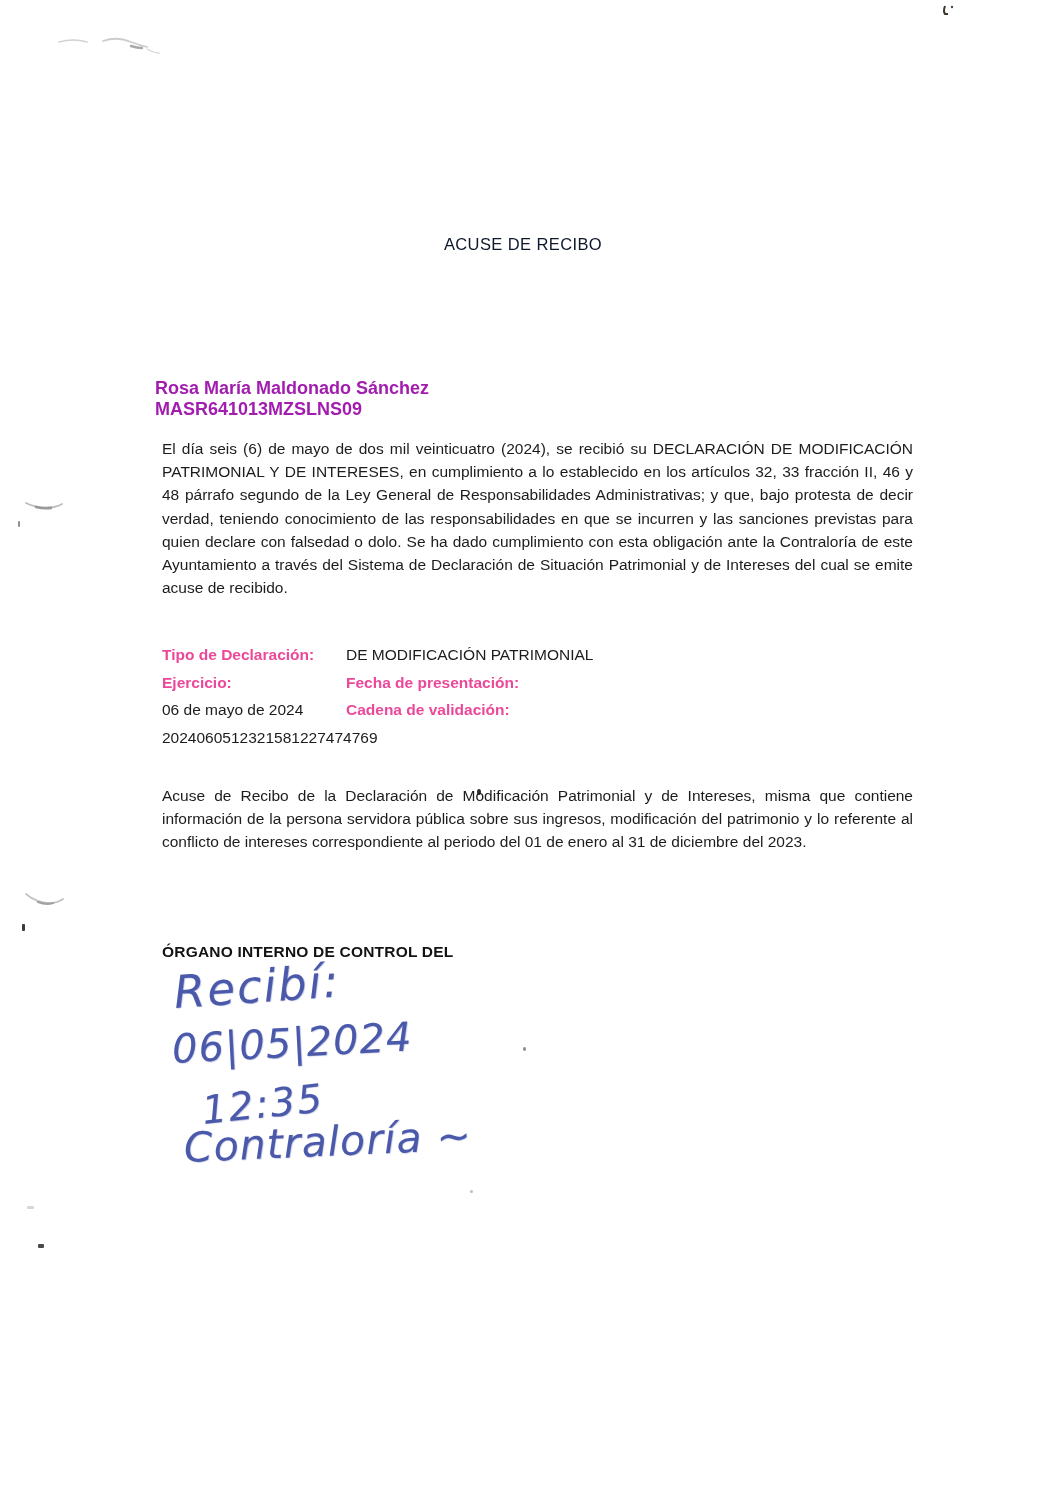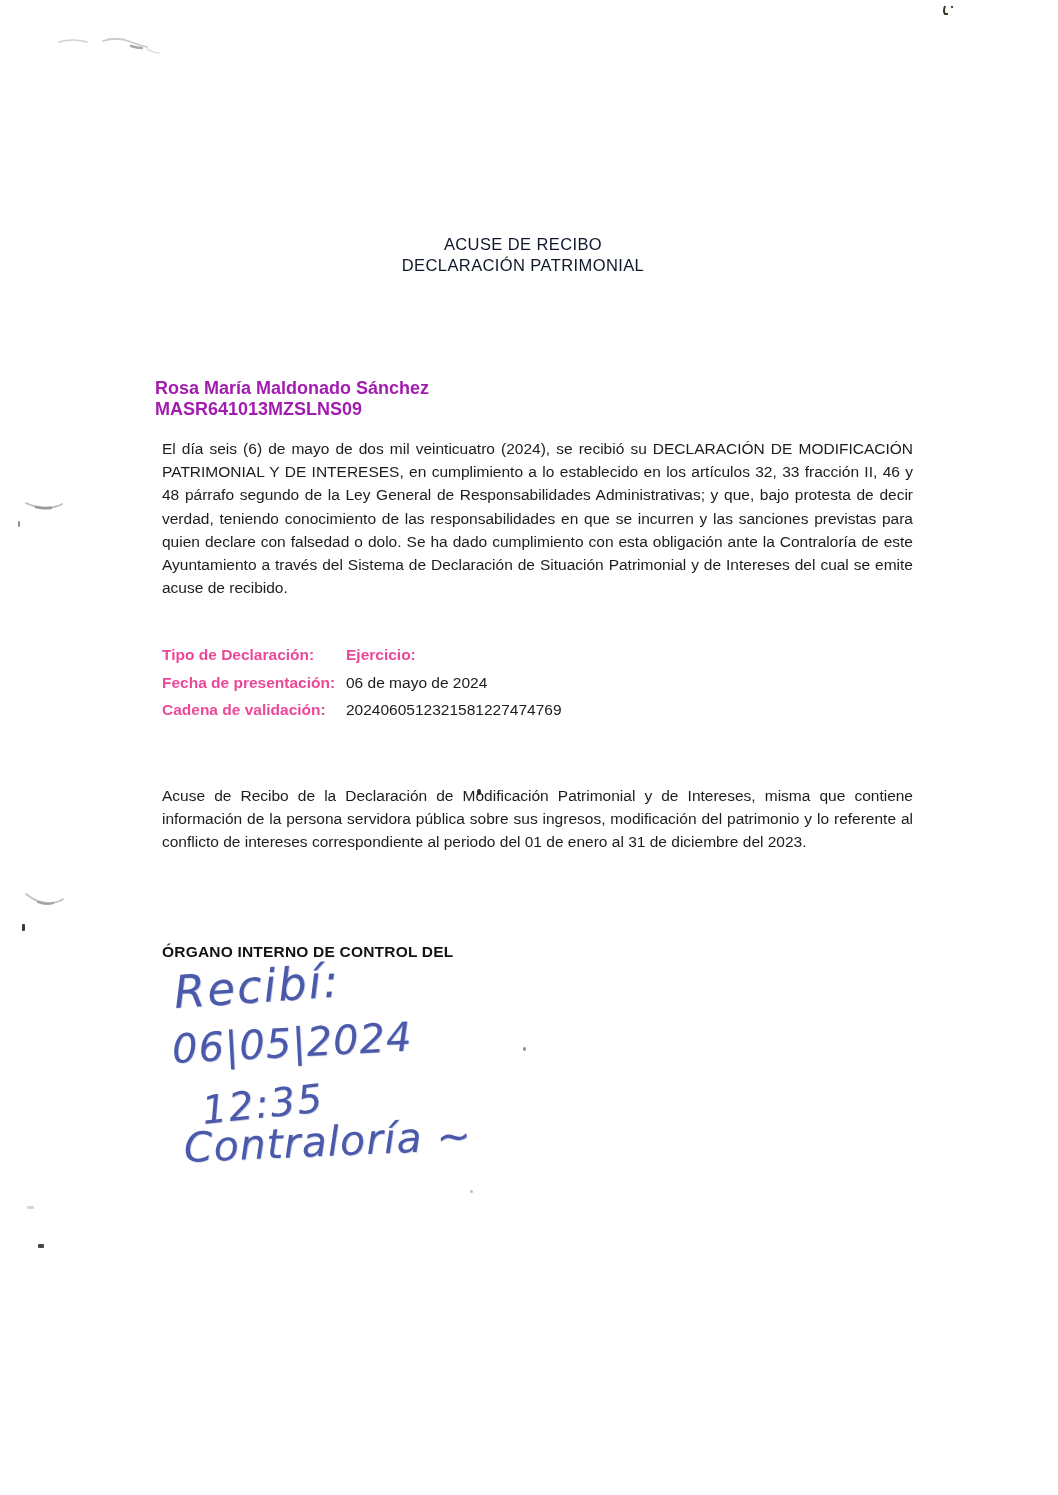--- a/index.html
+++ b/index.html
@@ -93,38 +93,38 @@
   </svg>
 
   <svg class="artifact" style="left:941px; top:4px;" width="18" height="14" viewBox="0 0 18 14">
     <path d="M4 2 Q2 7 4 10 L7 10" stroke="#3c3525" stroke-width="2" fill="none"></path>
     <circle cx="11" cy="3" r="1.2" fill="#4a4a4a"></circle>
   </svg>
 
 
   <div class="title-block">
     <div>ACUSE DE RECIBO</div>
-    <div>DECLARACIÓN PATRIMONIAL</div>
   </div>
 
   <div class="declarant">
     <div>Rosa María Maldonado Sánchez</div>
     <div>MASR641013MZSLNS09</div>
   </div>
 
   <svg class="artifact" style="left:24px; top:497px;" width="40" height="18" viewBox="0 0 40 18">
     <path d="M2 6 Q14 12 30 10 Q35 9 38 7" stroke="#bdbdbd" stroke-width="1.8" fill="none" stroke-linecap="round"></path>
     <path d="M12 10 Q20 12 27 11" stroke="#989898" stroke-width="2.4" fill="none" stroke-linecap="round"></path>
   </svg>
   <span class="speck" style="left:18px; top:521px; width:2px; height:6px; background:#8f8f8f;"></span>
 
   <div class="para para-1">El día seis (6) de mayo de dos mil veinticuatro (2024), se recibió su DECLARACIÓN DE MODIFICACIÓN PATRIMONIAL Y DE INTERESES, en cumplimiento a lo establecido en los artículos 32, 33 fracción II, 46 y 48 párrafo segundo de la Ley General de Responsabilidades Administrativas; y que, bajo protesta de decir verdad, teniendo conocimiento de las responsabilidades en que se incurren y las sanciones previstas para quien declare con falsedad o dolo. Se ha dado cumplimiento con esta obligación ante la Contraloría de este Ayuntamiento a través del Sistema de Declaración de Situación Patrimonial y de Intereses del cual se emite acuse de recibido.</div>
 
   <div class="details">
     <div class="dl">Tipo de Declaración:</div>
+    <div class="dv">DE MODIFICACIÓN PATRIMONIAL</div>
     <div class="dl">Ejercicio:</div>
     <div class="dl">Fecha de presentación:</div>
     <div class="dv">06 de mayo de 2024</div>
     <div class="dl">Cadena de validación:</div>
     <div class="dv">2024060512321581227474769</div>
   </div>
 
   <span class="speck" style="left:477px; top:789px; width:4px; height:6px; background:#2f2f2f; border-radius:50%;"></span>
 
   <div class="para para-2">Acuse de Recibo de la Declaración de Modificación Patrimonial y de Intereses, misma que contiene información de la persona servidora pública sobre sus ingresos, modificación del patrimonio y lo referente al conflicto de intereses correspondiente al periodo del 01 de enero al 31 de diciembre del 2023.</div>

